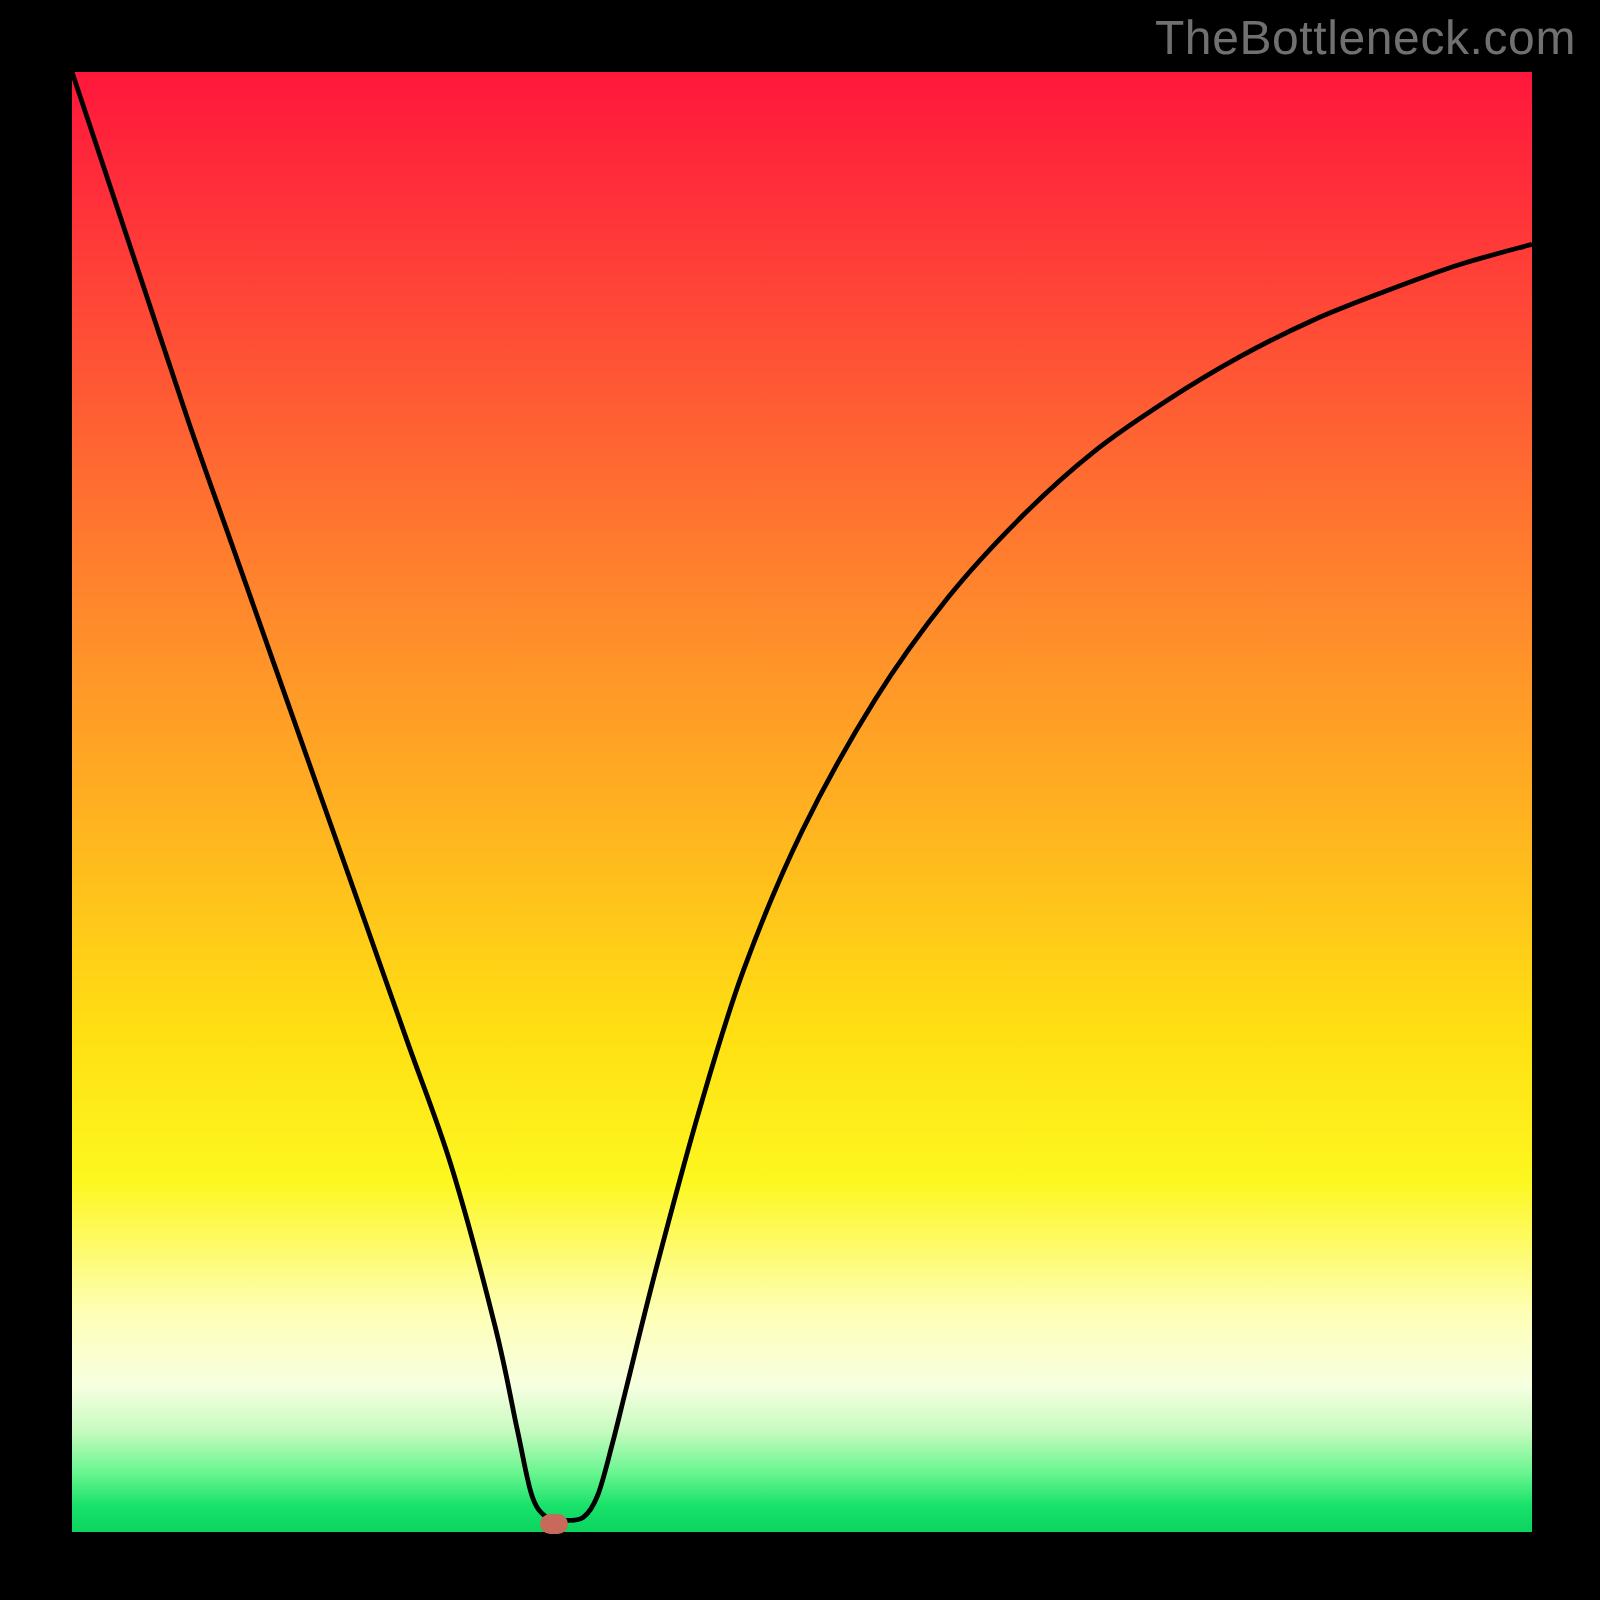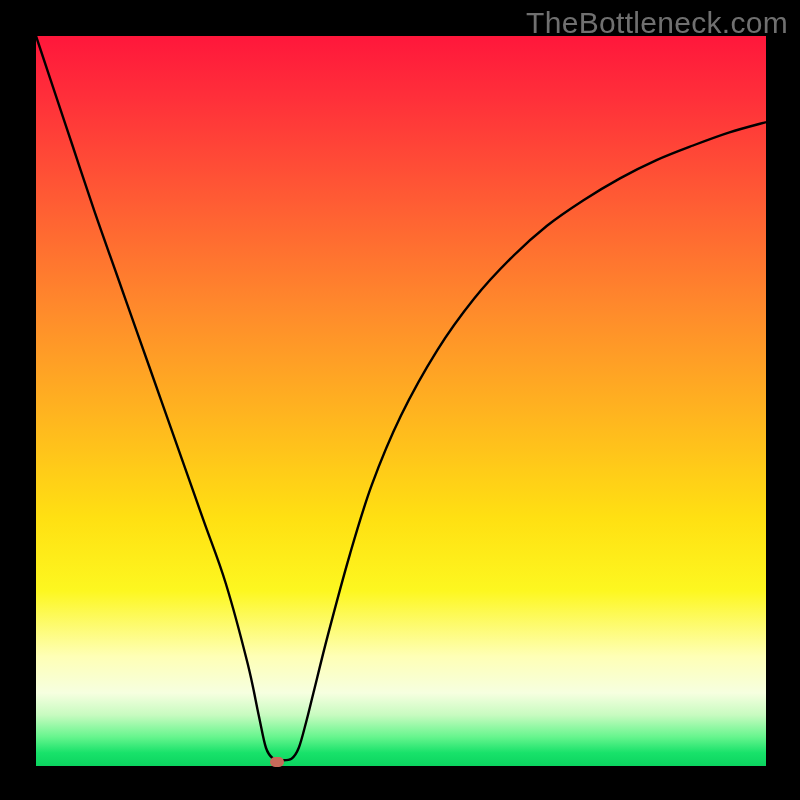--- a/index.html
+++ b/index.html
@@ -41,21 +41,21 @@
       #67f58e 96%,
       #18e26a 98.2%,
       #0bd45f 100%
     );
   }
   .attribution {
     position: absolute;
     top: 6px;
     right: 12px;
     color: #707070;
-    font-size: 30px;
+    font-size: 24px;
     letter-spacing: 0.3px;
     text-align: right;
   }
   svg.curve {
     position: absolute;
     left: 0;
     top: 0;
     width: 730px;
     height: 730px;
     overflow: visible;

